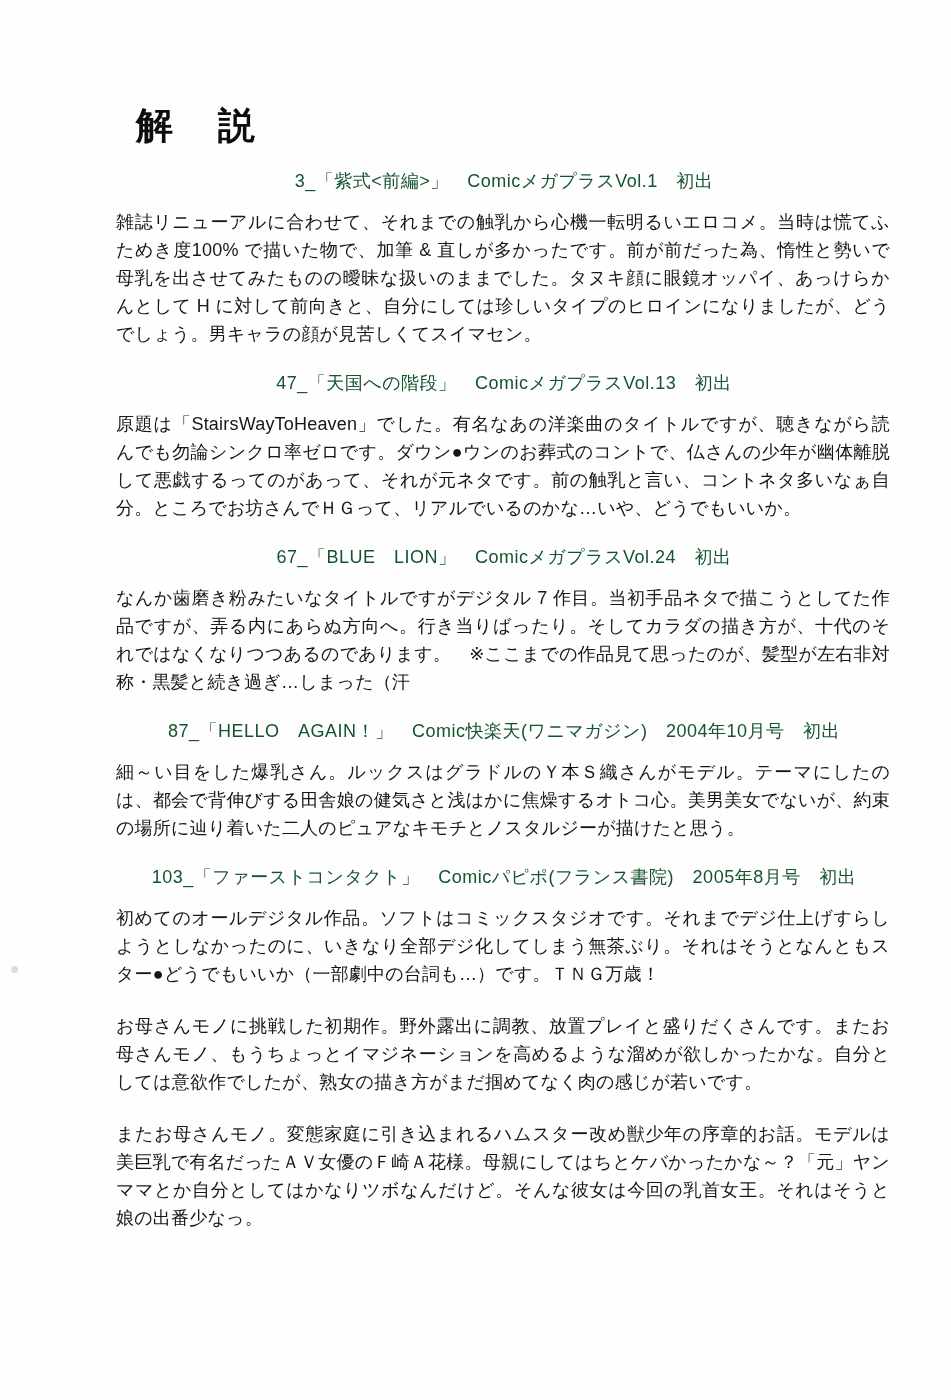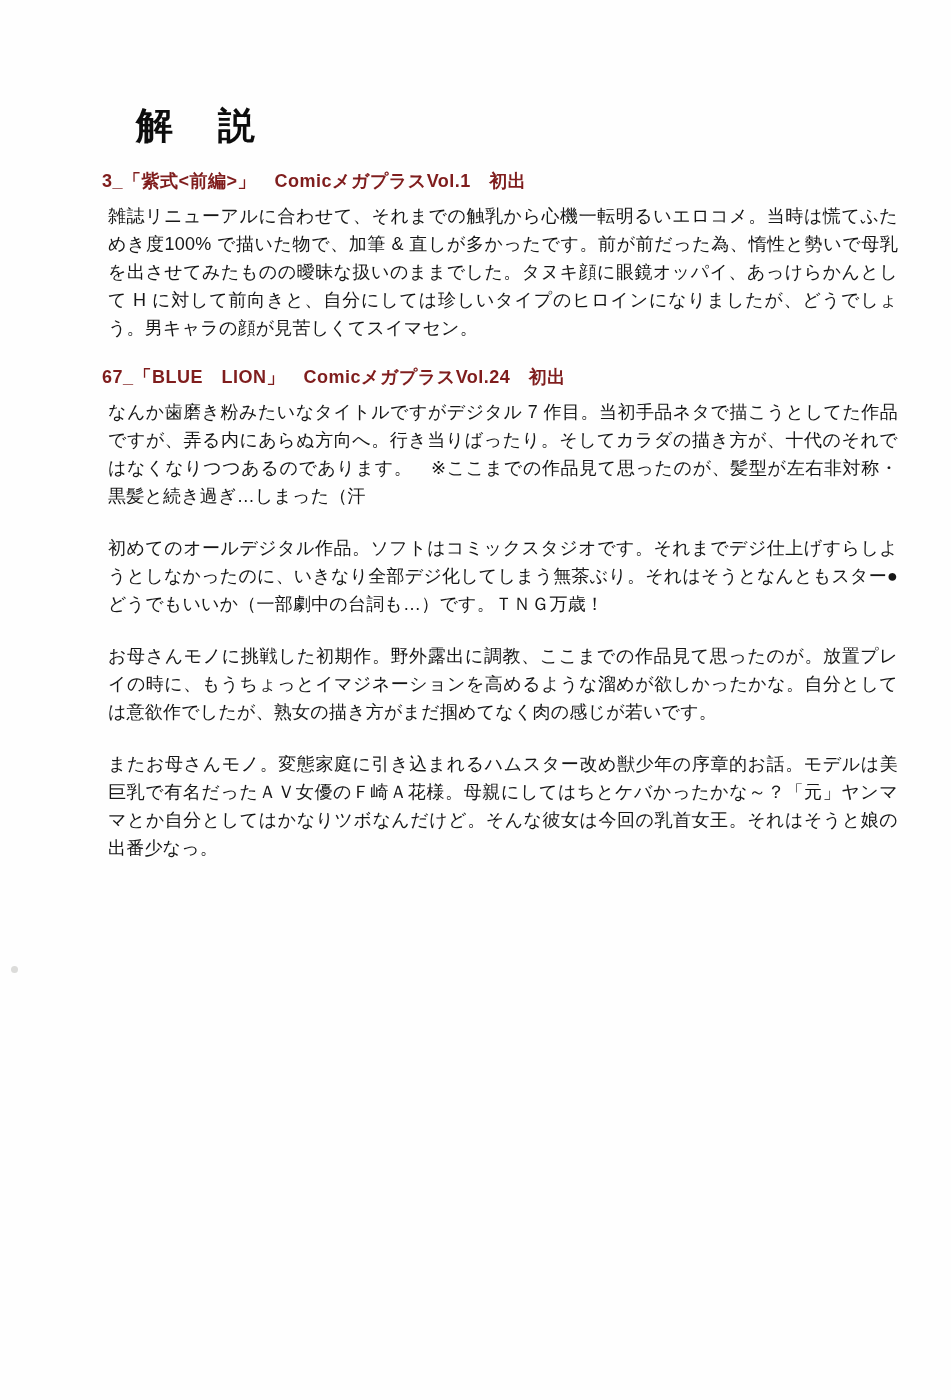--- a/index.html
+++ b/index.html
@@ -34,27 +34,28 @@
   .entries {
     margin-top: 24px;
   }
   .entry {
     margin-bottom: 24px;
   }
   .entry-heading {
     margin: 0 0 10px 2px;
     font-size: 18px;
     line-height: 22px;
-    font-weight: bold;
+    font-weight: normal;
     letter-spacing: 0.5px;
     white-space: pre-wrap;
-    color: #7f1d1d;
+    color: #14532d;
+    text-align: center;
   }
   .entry-body {
-    margin: 8px;
+    margin: 16px;
     font-size: 18px;
     line-height: 28px;
     text-align: justify;
     letter-spacing: 0.2px;
     white-space: pre-wrap;
     color: #161616;
   }
   .scan-dot {
     position: absolute;
     left: 11px;
@@ -75,33 +76,42 @@
     <div class="entries">
 
       <section class="entry">
         <h2 class="entry-heading">3_「紫式&lt;前編&gt;」　ComicメガプラスVol.1　初出</h2>
         <p class="entry-body">雑誌リニューアルに合わせて、それまでの触乳から心機一転明るいエロコメ。当時は慌てふためき度100% で描いた物で、加筆 &amp; 直しが多かったです。前が前だった為、惰性と勢いで母乳を出させてみたものの曖昧な扱いのままでした。タヌキ顔に眼鏡オッパイ、あっけらかんとして H に対して前向きと、自分にしては珍しいタイプのヒロインになりましたが、どうでしょう。男キャラの顔が見苦しくてスイマセン。</p>
       </section>
 
       <section class="entry">
       </section>
 
+      <section class="entry">
+        <h2 class="entry-heading">47_「天国への階段」　ComicメガプラスVol.13　初出</h2>
+        <p class="entry-body">原題は「StairsWayToHeaven」でした。有名なあの洋楽曲のタイトルですが、聴きながら読んでも勿論シンクロ率ゼロです。ダウン●ウンのお葬式のコントで、仏さんの少年が幽体離脱して悪戯するってのがあって、それが元ネタです。前の触乳と言い、コントネタ多いなぁ自分。ところでお坊さんでＨＧって、リアルでいるのかな…いや、どうでもいいか。</p>
+      </section>
 
       <section class="entry">
         <h2 class="entry-heading">67_「BLUE　LION」　ComicメガプラスVol.24　初出</h2>
         <p class="entry-body">なんか歯磨き粉みたいなタイトルですがデジタル 7 作目。当初手品ネタで描こうとしてた作品ですが、弄る内にあらぬ方向へ。行き当りばったり。そしてカラダの描き方が、十代のそれではなくなりつつあるのであります。　※ここまでの作品見て思ったのが、髪型が左右非対称・黒髪と続き過ぎ…しまった（汗</p>
       </section>
 
+      <section class="entry">
+        <h2 class="entry-heading">87_「HELLO　AGAIN！」　Comic快楽天(ワニマガジン)　2004年10月号　初出</h2>
+        <p class="entry-body">細～い目をした爆乳さん。ルックスはグラドルのＹ本Ｓ織さんがモデル。テーマにしたのは、都会で背伸びする田舎娘の健気さと浅はかに焦燥するオトコ心。美男美女でないが、約束の場所に辿り着いた二人のピュアなキモチとノスタルジーが描けたと思う。</p>
+      </section>
 
       <section class="entry">
+        <h2 class="entry-heading">103_「ファーストコンタクト」　Comicパピポ(フランス書院)　2005年8月号　初出</h2>
         <p class="entry-body">初めてのオールデジタル作品。ソフトはコミックスタジオです。それまでデジ仕上げすらしようとしなかったのに、いきなり全部デジ化してしまう無茶ぶり。それはそうとなんともスター●どうでもいいか（一部劇中の台詞も…）です。ＴＮＧ万歳！</p>
       </section>
 
       <section class="entry">
-        <p class="entry-body">お母さんモノに挑戦した初期作。野外露出に調教、ここまでの作品見て思ったのが。放置プレイの時に、もうちょっとイマジネーションを高めるような溜めが欲しかったかな。自分としては意欲作でしたが、熟女の描き方がまだ掴めてなく肉の感じが若いです。</p>
+        <p class="entry-body">お母さんモノに挑戦した初期作。野外露出に調教、放置プレイと盛りだくさんです。またお母さんモノ、もうちょっとイマジネーションを高めるような溜めが欲しかったかな。自分としては意欲作でしたが、熟女の描き方がまだ掴めてなく肉の感じが若いです。</p>
       </section>
 
       <section class="entry">
         <p class="entry-body">またお母さんモノ。変態家庭に引き込まれるハムスター改め獣少年の序章的お話。モデルは美巨乳で有名だったＡＶ女優のＦ崎Ａ花様。母親にしてはちとケバかったかな～？「元」ヤンママとか自分としてはかなりツボなんだけど。そんな彼女は今回の乳首女王。それはそうと娘の出番少なっ。</p>
       </section>
 
     </div>
   </div>
 </div>
 

